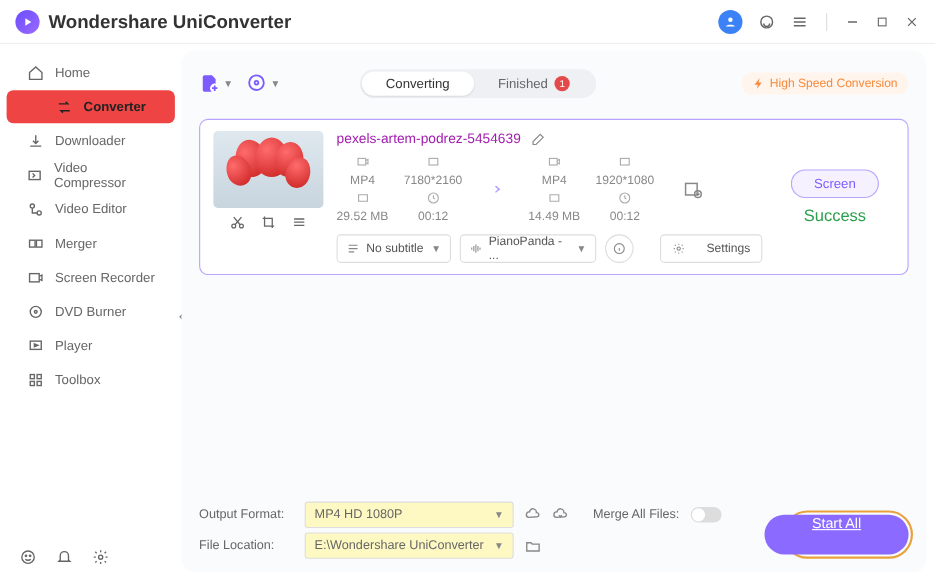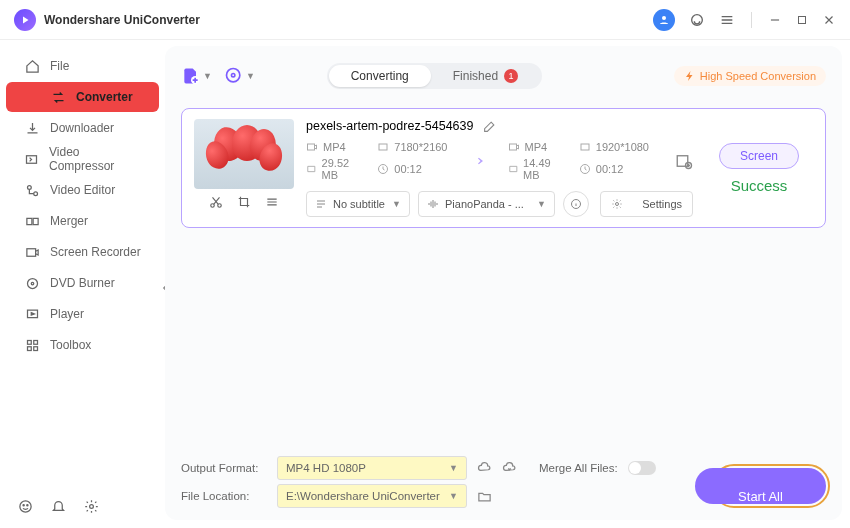--- a/index.html
+++ b/index.html
@@ -1,20 +1,20 @@
 <!DOCTYPE html>
 <html><head>
 <meta charset="utf-8">
 <style>
 * { margin: 0; padding: 0; box-sizing: border-box; font-family: -apple-system, "Segoe UI", Arial, sans-serif; }
 body { width: 850px; height: 528px; background: #fff; overflow: hidden; font-size: 12px; color: #555; }
 .titlebar { height: 40px; display: flex; align-items: center; padding: 0 14px; border-bottom: 1px solid #eee; }
 .logo { width: 22px; height: 22px; border-radius: 50%; background: linear-gradient(135deg,#6a4cff,#9b6bff); display: flex; align-items: center; justify-content: center; margin-right: 8px; }
 .logo svg { width: 12px; height: 12px; }
-.title { font-size: 12px; font-weight: 600; color: #333; }
+.title { font-size: 17px; font-weight: 600; color: #333; }
 .titlebar-right { margin-left: auto; display: flex; align-items: center; gap: 14px; }
 .avatar { width: 22px; height: 22px; border-radius: 50%; background: #3b82f6; display:flex;align-items:center;justify-content:center;color:#fff;}
 .icon-btn { color: #666; cursor: pointer; display:flex; align-items:center; }
 .wsep { width:1px; height:16px; background:#ddd; margin:0 2px;}
 .layout { display: flex; height: calc(528px - 40px); }
 .sidebar { width: 165px; padding-top: 10px; position: relative; }
 .side-item { height: 30px; display: flex; align-items: center; gap: 10px; padding: 0 18px; color: #666; cursor: pointer; font-size: 12px; border-radius: 6px; margin: 1px 6px;}
 .side-item.active { background: #ef4444; color: #222; font-weight: 600; padding-left: 44px; }
 .side-item .sicon { width: 16px; display:flex; justify-content:center;}
 .side-handle { position:absolute; right:-8px; top: 240px; width:16px; height:16px; display:flex; align-items:center;justify-content:center; cursor:pointer;}
@@ -25,42 +25,42 @@
 .tabs-pill { margin-left: auto; margin-right: auto; display: flex; background: #eef0f3; border-radius: 16px; height: 26px; align-items:center; padding:2px;}
 .tab { padding: 0 22px; height: 22px; display:flex; align-items:center; gap:6px; border-radius: 14px; cursor:pointer; font-size:12px; color:#666;}
 .tab.active { background: #fff; color:#333; box-shadow: 0 1px 2px rgba(0,0,0,0.1);}
 .badge { background:#e54848; color:#fff; width:14px; height:14px; border-radius:50%; font-size:9px; display:flex;align-items:center;justify-content:center;}
 .hsc { margin-left:auto; color:#f58a3c; font-size:11px; display:flex; align-items:center; gap:4px; background:#fff5ed; padding:4px 10px; border-radius:12px; cursor:pointer;}
 .card { margin-top: 14px; border: 1.5px solid #b8a3ff; border-radius: 8px; padding: 10px 12px; background:#fff; display:flex; gap:12px; }
 .thumb { width: 100px; height: 70px; border-radius: 4px; background: linear-gradient(180deg,#dfe8ef 0%,#c8d5de 100%); position:relative; overflow:hidden;}
 .balloon { position:absolute; border-radius: 50% 50% 50% 50% / 55% 55% 45% 45%; background: radial-gradient(circle at 35% 30%, #ff6b6b, #c81e1e);}
 .tools { margin-top:6px; display:flex; gap:14px; justify-content:center; color:#666;}
 .cardmain { flex:1; }
-.fname-row { display:flex; align-items:flex-end; gap:10px; font-size:12.5px; color:#000000; font-weight:500;}
+.fname-row { display:flex; align-items:flex-end; gap:10px; font-size:12.5px; color:#a21caf; font-weight:500;}
 .meta-row { display:flex; align-items:center; margin-top:8px; gap: 8px; font-size:11px; color:#888;}
 .mgroup { display:grid; grid-template-columns: auto auto; gap: 4px 14px;}
-.mcell { display:flex; align-items:center; gap:5px;}
+.mcell { display:flex; align-items:center; gap:5px;flex-direction:column;}
 .arrow { color:#b8a3ff; margin: 0 12px;}
 .ctrl-row { display:flex; gap:8px; margin-top:10px; align-items:center;}
 .dropdown { height:26px; border:1px solid #ddd; border-radius:4px; background:#fff; display:flex; align-items:center; padding:0 8px; gap:6px; font-size:11px; color:#555; cursor:pointer;}
 .caret { color:#888; font-size:9px;}
 .round { width:26px; height:26px; border:1px solid #ddd; border-radius:50%; display:flex;align-items:center;justify-content:center;color:#666;cursor:pointer;}
 .cardright { width: 108px; display:flex; flex-direction:column; align-items:center; justify-content:center; gap:8px;}
 .outset { display:flex; align-items:center; gap:4px; color:#888; cursor:pointer;}
 .convert-btn { width:80px; height:26px; border:1px solid #b8a3ff; border-radius:13px; background:#f5f1ff; color:#7c5cff; font-size:12px; cursor:pointer; display:flex;align-items:center;justify-content:center;}
 .success { color:#2aa04c; font-size:15px;}
 .settings-btn { height:26px; border:1px solid #ddd; border-radius:4px; padding:0 10px; display:flex;align-items:center;gap:19px;font-size:11px;color:#555;cursor:pointer; margin-left:auto;}
 .footer { position:absolute; bottom:10px; left:16px; right:16px; }
 .frow { display:flex; align-items:center; gap:10px; height:28px; font-size:11.5px; color:#666;}
 .flabel { width:86px;}
 .fdrop { width: 190px; height:24px; border:1px solid #ddd; border-radius:3px; display:flex; align-items:center; padding:0 8px; justify-content:space-between; cursor:pointer; background:#fef9c3;}
 .ficon { color:#888; cursor:pointer;}
 .merge-toggle { width:28px; height:14px; background:#ddd; border-radius:7px; position:relative; cursor:pointer;}
 .merge-toggle::after { content:''; position:absolute; width:12px; height:12px; background:#fff; border-radius:50%; top:1px; left:1px;}
-.startall { position:absolute; right:0; bottom:6px; width:131px; height:36px; border-radius:18px; background:#8b6bff; color:#fff; font-size:13px; display:flex;align-items:flex-end;justify-content:center;cursor:pointer; }
+.startall { position:absolute; right:0; bottom:6px; width:131px; height:36px; border-radius:18px; background:#8b6bff; color:#fff; font-size:13px; display:flex;align-items:flex-start;justify-content:center;cursor:pointer;text-decoration:underline; }
 .startall-ring { position:absolute; right:-4px; bottom:2px; width:118px; height:44px; border:2px solid #e8a23c; border-radius:22px; pointer-events:none;}
 svg { display:block; }
 </style>
 </head>
 <body>
 
 <div class="titlebar">
   <div class="logo">
     <svg viewBox="0 0 24 24" fill="#fff">
         <path d="M8 5v14l11-7z"></path>
@@ -105,21 +105,21 @@
 </div>
 
 <div class="layout">
   <div class="sidebar">
     <div class="side-item">
       <span class="sicon">
           <svg width="15" height="15" viewBox="0 0 24 24" fill="none" stroke="currentColor" stroke-width="2">
             <path d="M3 11l9-8 9 8v10H3z"></path>
           </svg>
         </span>
-      <span>File</span>
+      <span>Home</span>
     </div>
     <div class="side-item active">
       <span class="sicon">
           <svg width="15" height="15" viewBox="0 0 24 24" fill="none" stroke="currentColor" stroke-width="2">
             <path d="M4 7h13l-3-3M20 17H7l3 3"></path>
           </svg>
         </span>
       <span>Converter</span>
     </div>
     <div class="side-item">
@@ -368,21 +368,21 @@
           </div>
         </div>
         <div class="ctrl-row">
           <div class="dropdown" style="width:104px">
             <svg width="12" height="12" viewBox="0 0 24 24" fill="none" stroke="#888" stroke-width="2">
                 <path d="M4 6h16M4 12h16M4 18h10"></path>
               </svg>
             <span>No subtitle</span>
               <span class="caret" style="margin-left:auto">▼</span>
           </div>
-          <div class="dropdown" style="width:137px">
+          <div class="dropdown" style="width:124px">
             <svg width="12" height="12" viewBox="0 0 24 24" fill="none" stroke="#888" stroke-width="2">
                 <path d="M4 10v4M8 7v10M12 4v16M16 7v10M20 10v4"></path>
               </svg>
             <span>PianoPanda - ...</span>
               <span class="caret" style="margin-left:auto">▼</span>
           </div>
           <div class="round">
               <svg width="12" height="12" viewBox="0 0 24 24" fill="none" stroke="#888" stroke-width="2">
                 <circle cx="12" cy="12" r="9"></circle>
                 <path d="M12 8h.01M12 11v5"></path>

